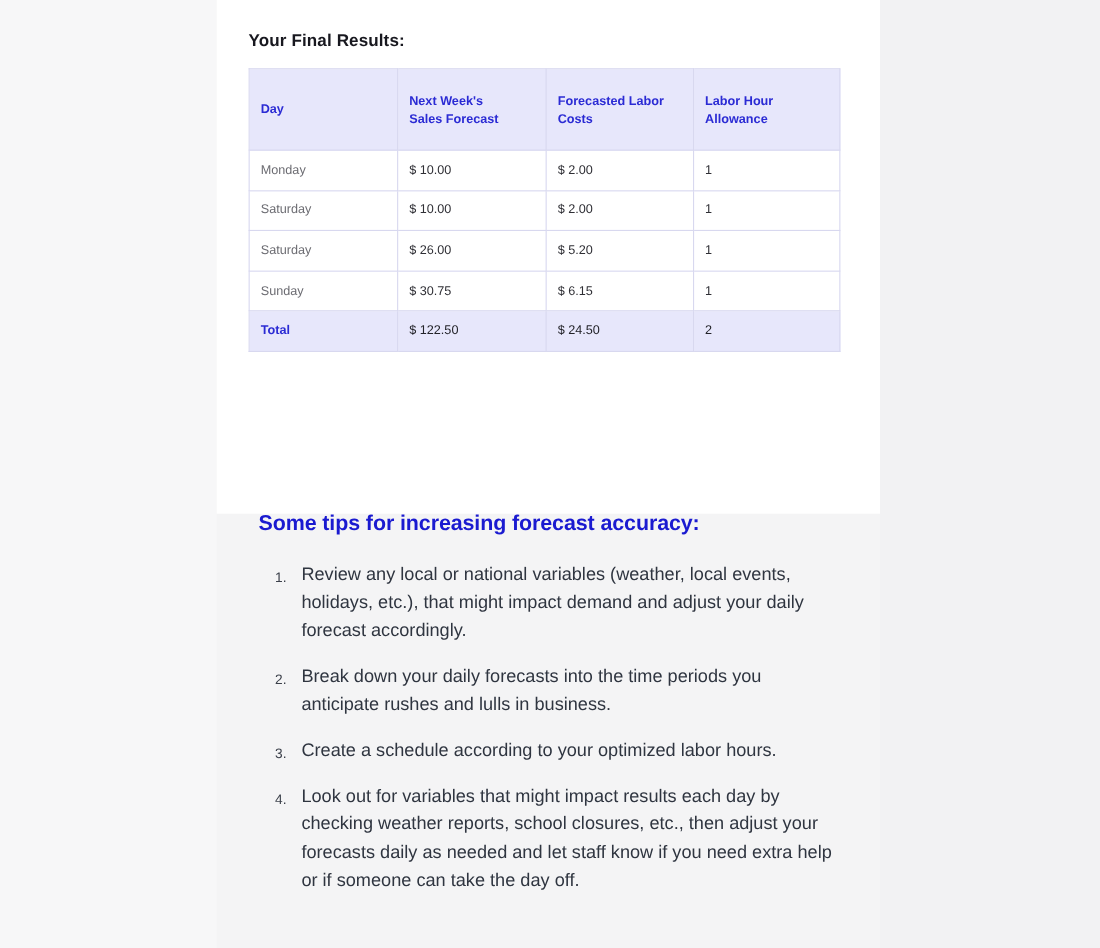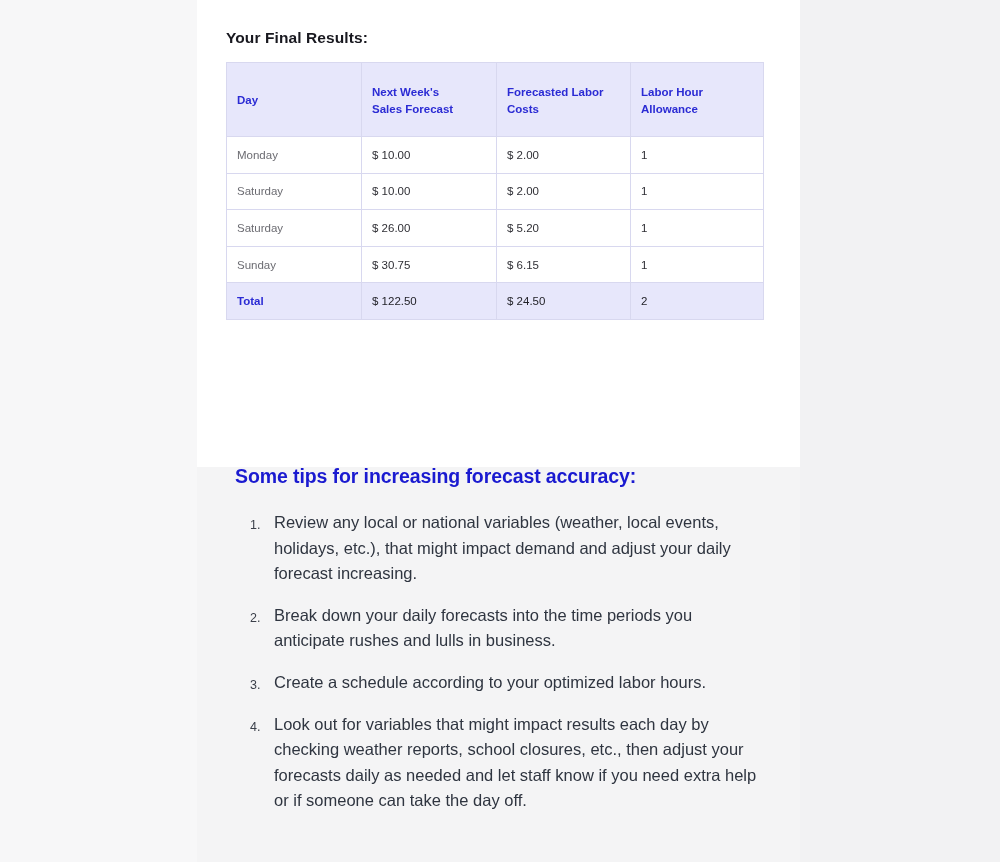--- a/index.html
+++ b/index.html
@@ -229,20 +229,20 @@
         </tbody>
       </table>
 
     </div>
   </div>
 
   <div class="tips">
     <h3 class="tips-title">Some tips for increasing forecast accuracy:</h3>
 
     <ol class="tips-list">
-      <li>Review any local or national variables (weather, local events, holidays, etc.), that might impact demand and adjust your daily forecast increasing.</li>
+      <li>Review any local or national variables (weather, local events, holidays, etc.), that might impact demand and adjust your daily forecast accordingly.</li>
       <li>Break down your daily forecasts into the time periods you anticipate rushes and lulls in business.</li>
       <li>Create a schedule according to your optimized labor hours.</li>
       <li>Look out for variables that might impact results each day by checking weather reports, school closures, etc., then adjust your forecasts daily as needed and let staff know if you need extra help or if someone can take the day off.</li>
     </ol>
   </div>
 
 </div>
 
 </body></html>

